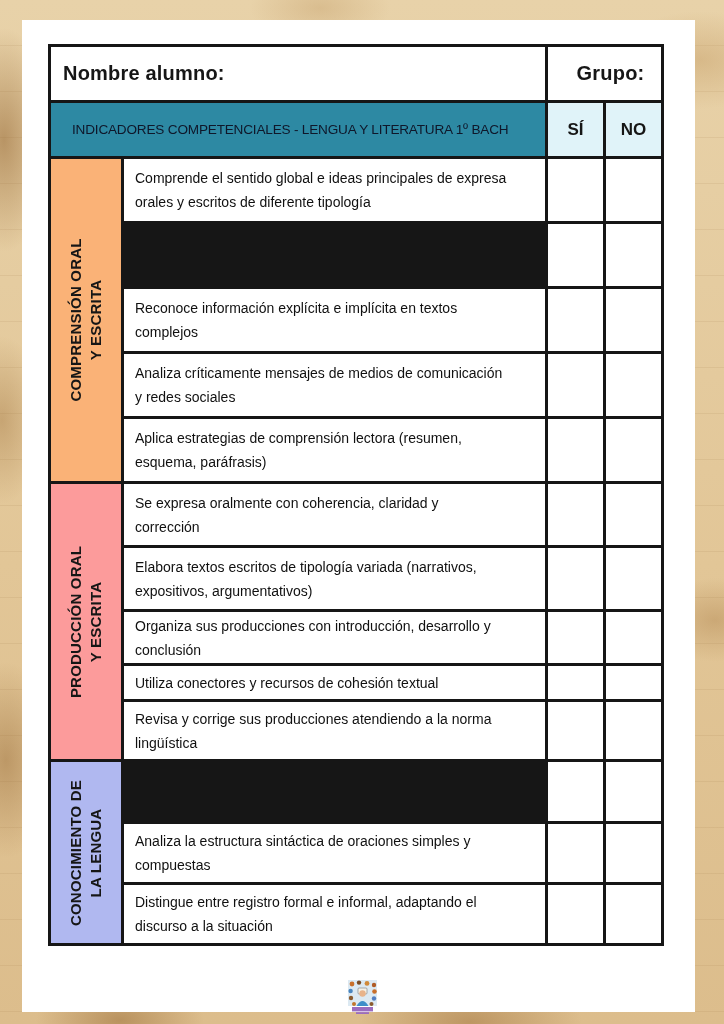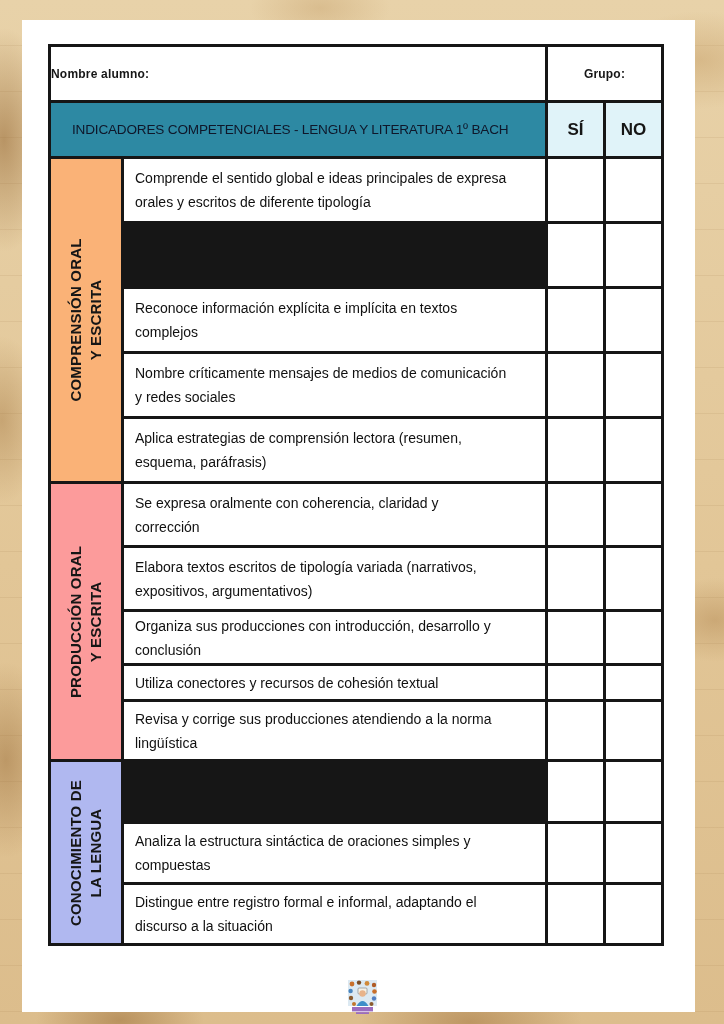--- a/index.html
+++ b/index.html
@@ -19,21 +19,21 @@
       repeating-linear-gradient(180deg, rgba(140,100,50,0) 0 45px, rgba(140,100,50,.10) 45px 46px),
       linear-gradient(180deg,#e8d2a9 0%,#e2c697 55%,#dcbd8c 100%);}
   
   .page{position:absolute;left:22px;top:20px;width:673px;height:992px;background:#ffffff;}
   
   .table{position:absolute;left:26px;top:24px;width:616px;box-sizing:border-box;
     display:grid;border:3px solid #161616;background:#161616;gap:3px;
     grid-template-columns:70px 421px 55px 55px;
     grid-template-rows:53px 53px 62px 62px 62px 62px 62px 61px 61px 51px 33px 57px 59px 58px 58px;}
   .cell{background:#ffffff;display:flex;align-items:center;box-sizing:border-box;}
-  .label-cell{font-size:12px;font-weight:700;letter-spacing:.2px;color:#161616;}
+  .label-cell{padding-left:12px;font-size:20px;font-weight:700;letter-spacing:.2px;color:#161616;}
   .title-cell{background:#2d89a3;padding-left:21px;padding-right:6px;
     font-size:13.6px;font-weight:500;letter-spacing:-.2px;color:#0f172a;}
   .yn-head{background:#e0f3f9;justify-content:center;font-size:17px;font-weight:700;color:#161616;}
   .cat-cell{justify-content:center;}
   .cat-label{transform:rotate(-90deg);text-align:center;white-space:nowrap;
     font-size:15px;font-weight:700;line-height:20px;letter-spacing:.2px;color:#161616;}
   .text-cell{padding:4px 8px 4px 11px;font-size:14px;line-height:24px;
     color:#101010;white-space:pre-line;}
   .ans-cell{background:#ffffff;}
   
@@ -92,21 +92,21 @@
       <div class="cell ans-cell" style="grid-column:4;grid-row:3"></div>
 
       <div class="cell ans-cell" style="grid-column:3;grid-row:4"></div>
       <div class="cell ans-cell" style="grid-column:4;grid-row:4"></div>
 
       <div class="cell text-cell" style="grid-column:2;grid-row:5">Reconoce información explícita e implícita en textos
 complejos</div>
       <div class="cell ans-cell" style="grid-column:3;grid-row:5"></div>
       <div class="cell ans-cell" style="grid-column:4;grid-row:5"></div>
 
-      <div class="cell text-cell" style="grid-column:2;grid-row:6">Nombre críticamente mensajes de medios de comunicación
+      <div class="cell text-cell" style="grid-column:2;grid-row:6">Analiza críticamente mensajes de medios de comunicación
 y redes sociales</div>
       <div class="cell ans-cell" style="grid-column:3;grid-row:6"></div>
       <div class="cell ans-cell" style="grid-column:4;grid-row:6"></div>
 
       <div class="cell text-cell" style="grid-column:2;grid-row:7">Aplica estrategias de comprensión lectora (resumen,
 esquema, paráfrasis)</div>
       <div class="cell ans-cell" style="grid-column:3;grid-row:7"></div>
       <div class="cell ans-cell" style="grid-column:4;grid-row:7"></div>
 
       <div class="cell text-cell" style="grid-column:2;grid-row:8">Se expresa oralmente con coherencia, claridad y

